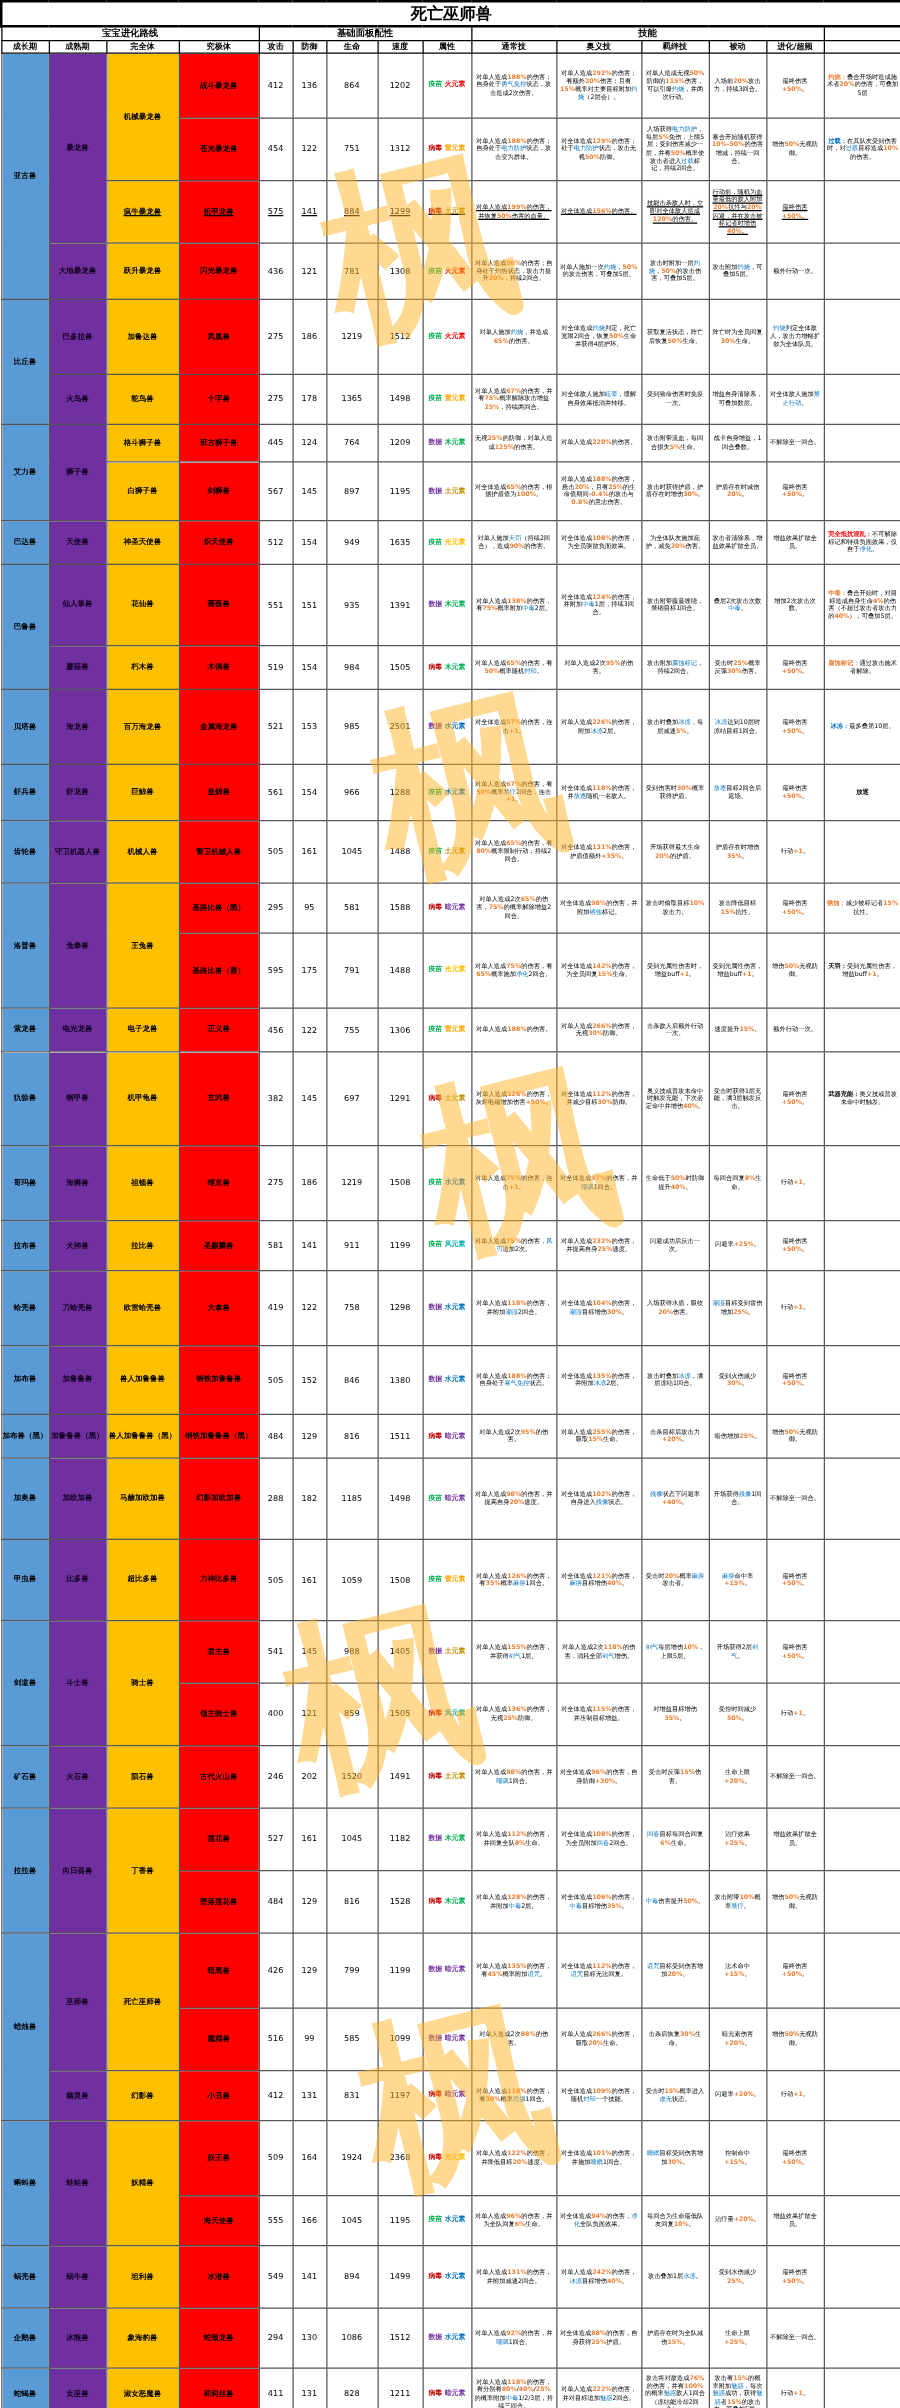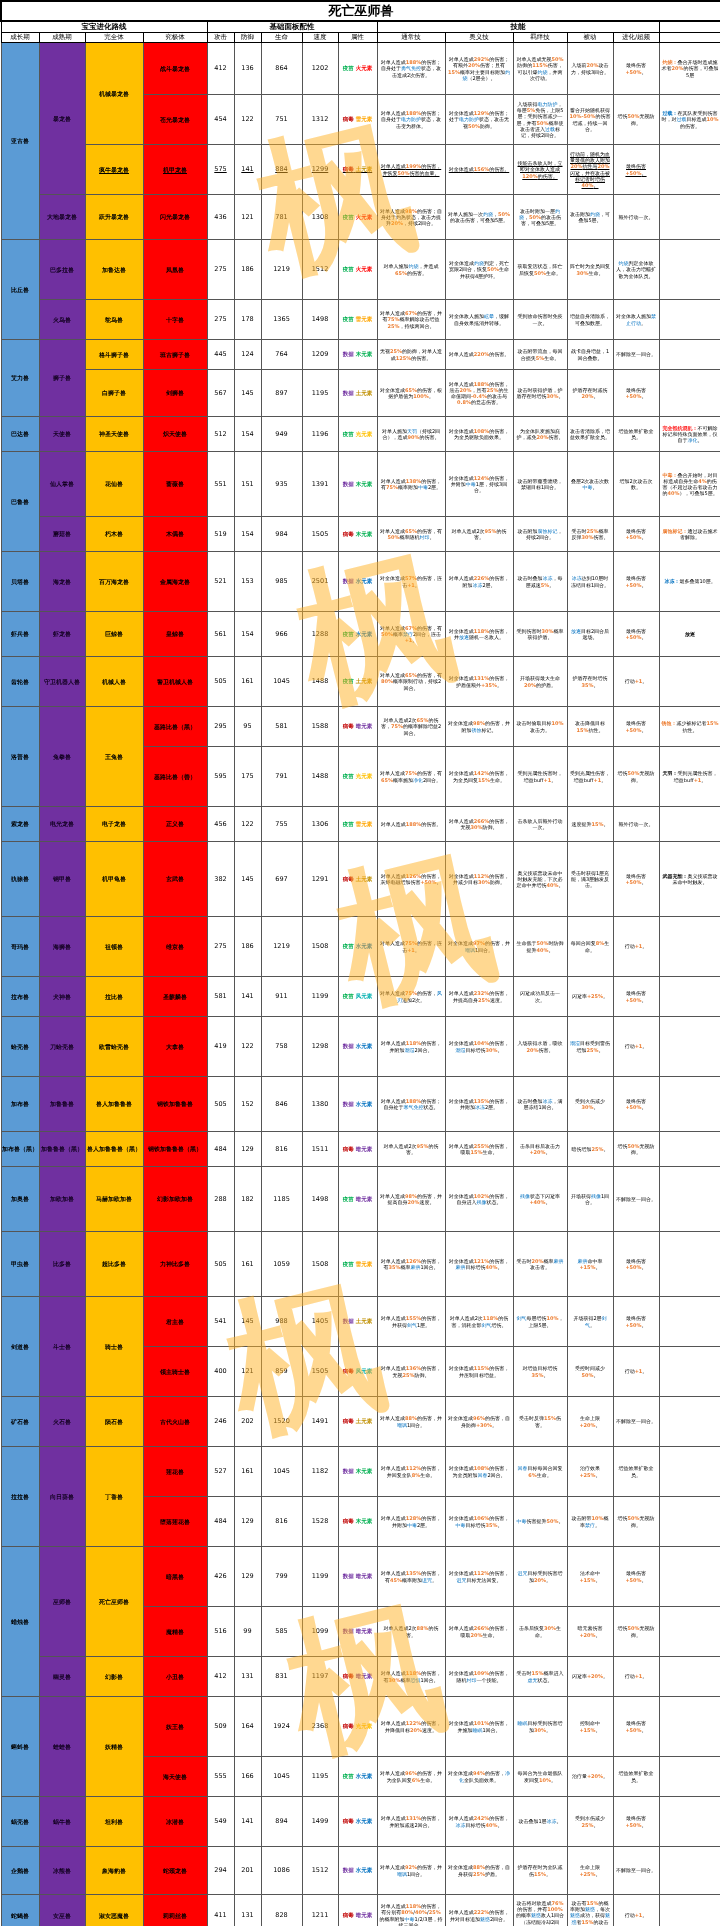--- a/index.html
+++ b/index.html
@@ -3,21 +3,21 @@
 <meta charset="utf-8">
 <style>
   *{box-sizing:border-box;margin:0;padding:0}
   html,body{background:#fff}
   body{width:720px;position:relative;font-family:"DejaVu Sans",sans-serif;color:#000}
   table{border-collapse:collapse;table-layout:fixed;width:720px}
   th,td{border:1px solid #555;padding:0;overflow:hidden;vertical-align:middle;text-align:center}
   thead th{border:1px solid #000;background:#fff}
   th.title{font-size:13px;font-weight:bold;height:17px;border:2px solid #000}
   th.ghead{font-size:7.5px;height:9px;font-weight:bold}
-  th.chead{font-size:6.5px;height:9px;font-weight:normal}
+  th.chead{font-size:6.5px;height:9px;font-weight:bold}
   td{font-size:5px;line-height:1.25}
   td.grow{background:#5B9BD5;font-weight:bold;font-size:6px}
   td.mature{background:#7030A0;font-weight:bold;font-size:6px;color:#120020}
   td.perfect{background:#FFC000;font-weight:bold;font-size:6px}
   td.mega{background:#FF0000;font-weight:bold;font-size:6px}
   td.stat{font-size:6.5px}
   td.attr{font-size:5.5px;font-weight:bold}
   td.skill{padding:1px 2px}
   td.note{padding:1px 2px;font-size:5px}
   i.num{color:#ED7D31;font-style:normal;font-weight:bold}
@@ -213,21 +213,21 @@
         <td class="note"></td>
       </tr>
       <tr class="gs" style="height: 35px;">
         <td class="grow">巴达兽</td>
         <td class="mature">天使兽</td>
         <td class="perfect">神圣天使兽</td>
         <td class="mega">炽天使兽</td>
         <td class="stat">512</td>
         <td class="stat">154</td>
         <td class="stat">949</td>
-        <td class="stat">1196</td>
+        <td class="stat">1635</td>
         <td class="attr"><span style="color:#00B050">疫苗</span> <span style="color:#FFC000">光元素</span></td>
         <td class="skill">对单人施加<i class="kw">天罚</i>（持续2回合），造成<i class="num">90%</i>的伤害。</td>
         <td class="skill">对全体造成<i class="num">108%</i>的伤害，为全员驱散负面效果。</td>
         <td class="skill">为全体队友施加庇护，减免<i class="num">20%</i>伤害。</td>
         <td class="skill">攻击者清除系，增益效果扩散全员。</td>
         <td class="skill">增益效果扩散全员。</td>
         <td class="note"><span class="lbl-red">完全抵抗混乱：</span>不可解除标记和特殊负面效果，仅自于<i class="kw">净化</i>。</td>
       </tr>
       <tr class="gs" style="height: 65px;">
         <td class="grow" rowspan="2">巴鲁兽</td>
@@ -670,21 +670,21 @@
         <td class="skill">受到水伤减少<i class="num">25%</i>。</td>
         <td class="skill">最终伤害<i class="num">+50%</i>。</td>
         <td class="note"></td>
       </tr>
       <tr class="gs" style="height: 48px;">
         <td class="grow">企鹅兽</td>
         <td class="mature">冰熊兽</td>
         <td class="perfect">象海豹兽</td>
         <td class="mega">蛇颈龙兽</td>
         <td class="stat">294</td>
-        <td class="stat">201</td>
+        <td class="stat">130</td>
         <td class="stat">1086</td>
         <td class="stat">1512</td>
         <td class="attr"><span style="color:#7030A0">数据</span> <span style="color:#0070C0">水元素</span></td>
         <td class="skill">对单人造成<i class="num">92%</i>的伤害，并<i class="kw">嘲讽</i>1回合。</td>
         <td class="skill">对全体造成<i class="num">88%</i>的伤害，自身获得<i class="num">25%</i>护盾。</td>
         <td class="skill">护盾存在时为全队减伤<i class="num">15%</i>。</td>
         <td class="skill">生命上限<i class="num">+25%</i>。</td>
         <td class="skill">不解除至一回合。</td>
         <td class="note"></td>
       </tr>

